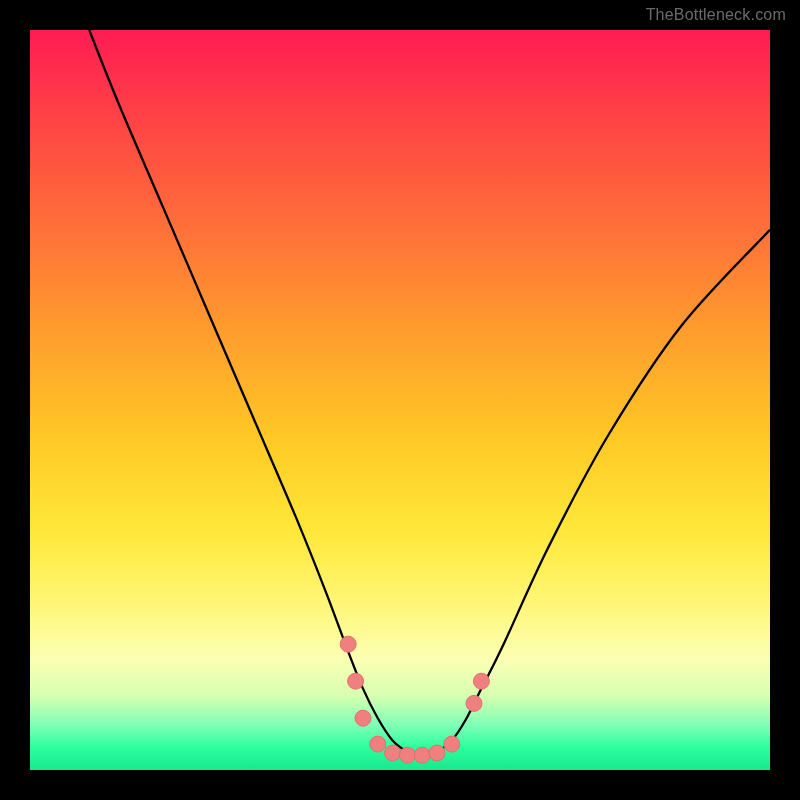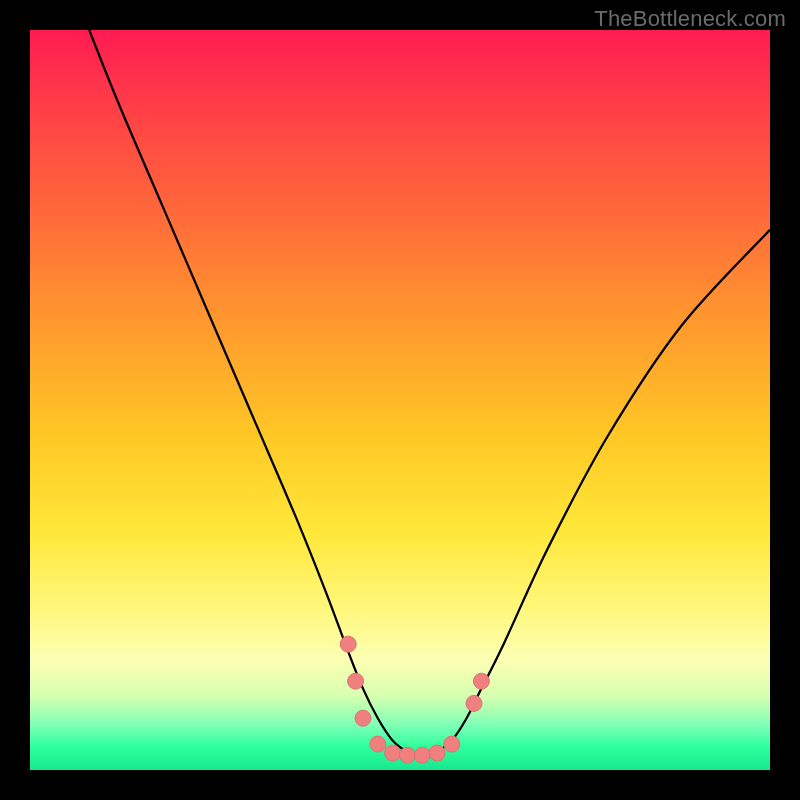--- a/index.html
+++ b/index.html
@@ -40,21 +40,21 @@
       #7dffb6 94%,
       #2cff9d 97%,
       #18e88e 100%
     );
   }
   .watermark {
     position: absolute;
     top: 6px;
     right: 14px;
     color: #6b6b6b;
-    font-size: 22px;
+    font-size: 16px;
     letter-spacing: 0.2px;
     z-index: 5;
   }
   svg.curve {
     position: absolute;
     left: 0;
     top: 0;
     width: 740px;
     height: 740px;
     overflow: visible;

